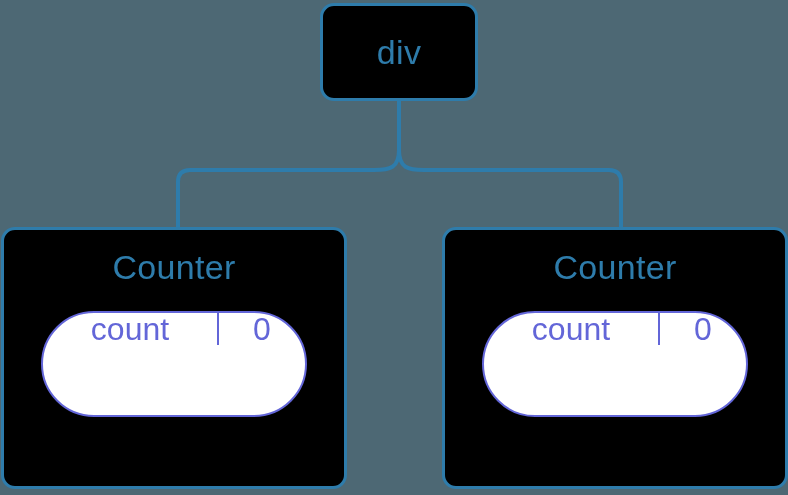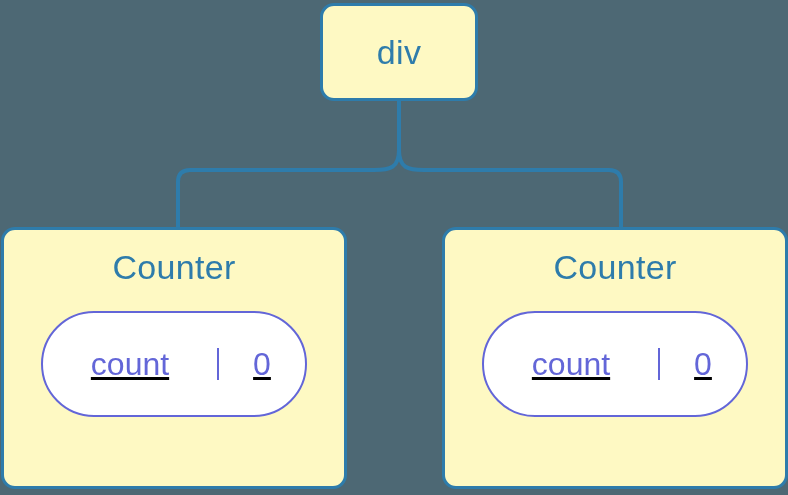--- a/index.html
+++ b/index.html
@@ -22,21 +22,21 @@
     position: absolute;
     left: 0;
     top: 0;
     width: 788px;
     height: 495px;
     pointer-events: none;
   }
   .node {
     position: absolute;
     box-sizing: border-box;
-    background: #fef9c3;
+    background: #000000;
     border: 3px solid #2e7cab;
     border-radius: 14px;
     display: flex;
     flex-direction: column;
     align-items: center;
   }
   .node-root {
     left: 320px;
     top: 3px;
     width: 158px;
@@ -70,24 +70,23 @@
     margin-top: 20px;
   }
   .state-pill {
     margin-top: 27px;
     box-sizing: border-box;
     width: 266px;
     height: 106px;
     border: 2px solid #6366d8;
     border-radius: 53px;
     display: flex;
-    align-items: center;
+    align-items: flex-start;
     background: #ffffff;
     overflow: hidden;
-    text-decoration: underline;
   }
   .state-key {
     flex: 0 0 174px;
     display: flex;
     align-items: center;
     justify-content: center;
     border-right: 2px solid #6366d8;
     color: #6366d8;
     font-size: 32px;
     line-height: 1;

